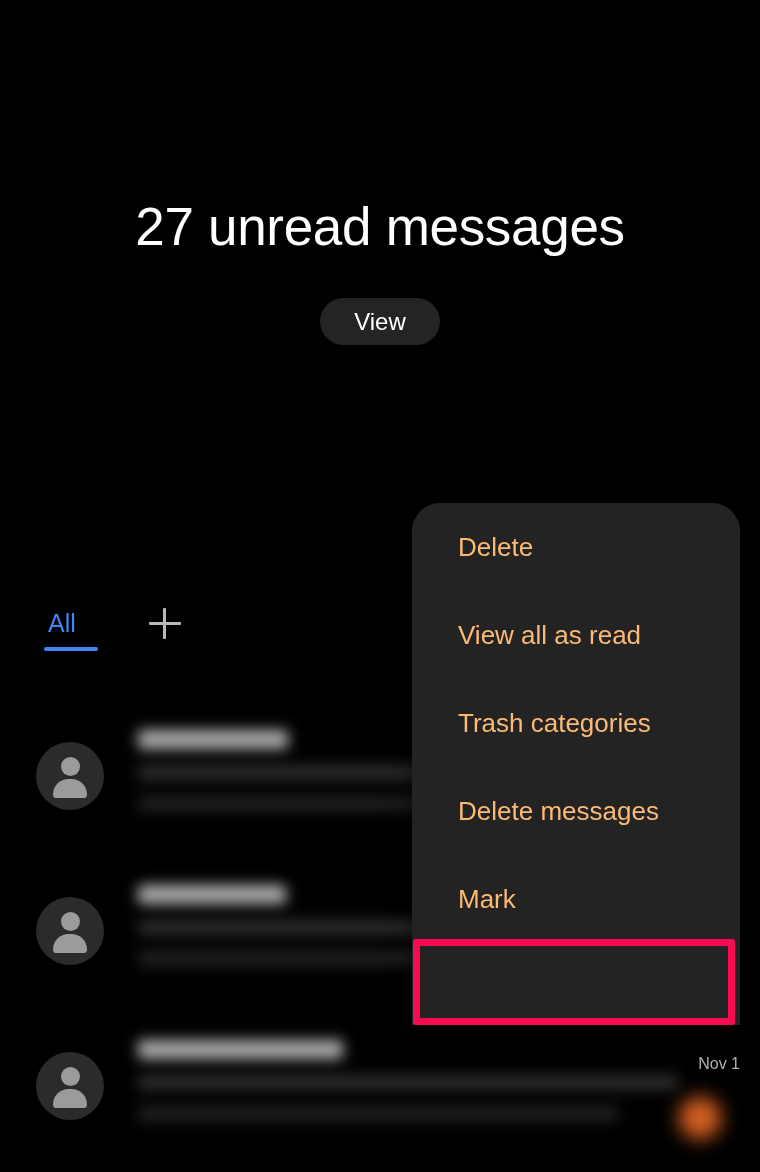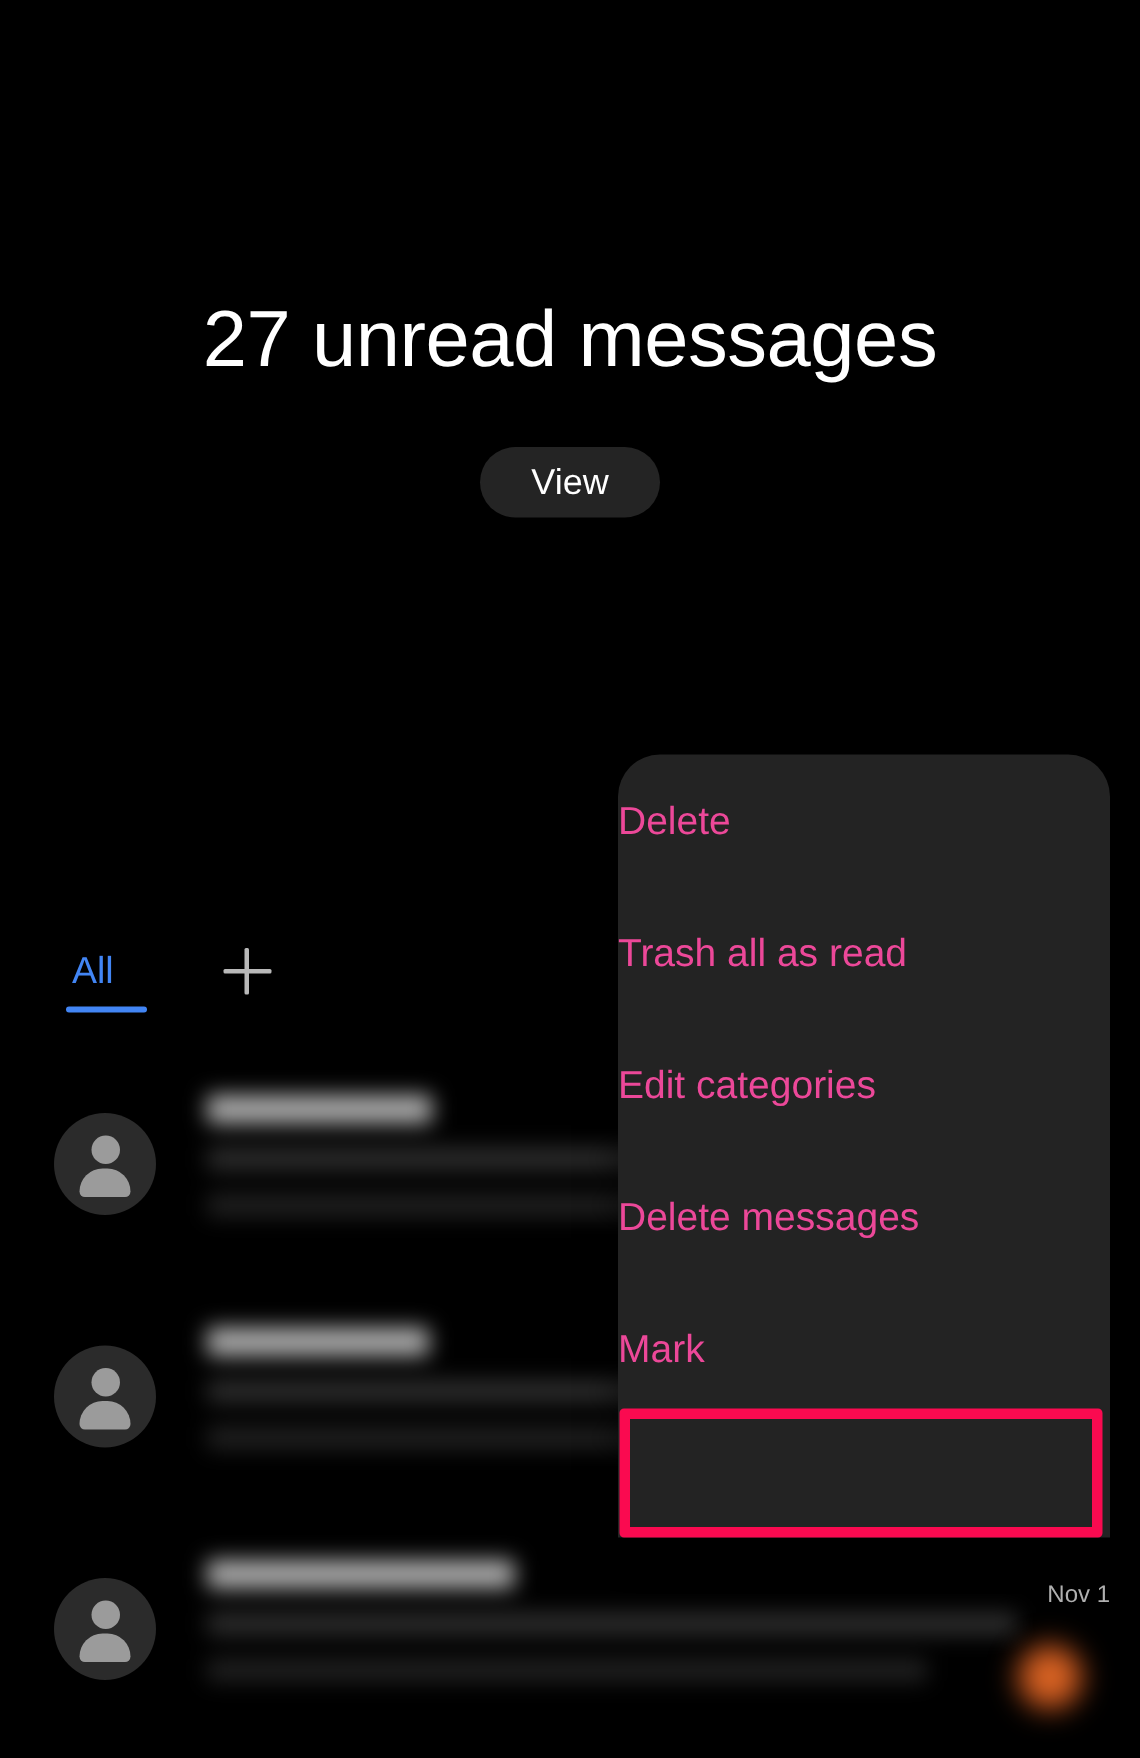--- a/index.html
+++ b/index.html
@@ -51,21 +51,21 @@
     color: #ffffff;
     font-size: 24px;
     border: none;
     cursor: pointer;
     font-family: inherit;
   }
 
   
   .tab-bar {
     position: absolute;
-    top: 630px;
+    top: 606px;
     left: 0;
     width: 760px;
     height: 56px;
   }
   .tab {
     position: absolute;
     top: 0;
     left: 46px;
     height: 46px;
     color: #4285f4;
@@ -217,22 +217,23 @@
     border-radius: 28px 28px 0 0;
     box-shadow: 0 6px 26px rgba(0,0,0,0.55);
     overflow: visible;
   }
   .menu-item {
     position: absolute;
     left: 0;
     width: 260px;
     height: 88px;
     line-height: 88px;
+    padding-left: 46px;
     box-sizing: border-box;
-    color: #ec4899;
+    color: #fdba74;
     font-size: 26px;
     cursor: pointer;
     white-space: nowrap;
   }
   .menu-item.i0 { top: 0px; }
   .menu-item.i1 { top: 88px; }
   .menu-item.i2 { top: 176px; }
   .menu-item.i3 { top: 264px; }
   .menu-item.i4 { top: 352px; }
   .menu-item.i5 { top: 440px; height: 82px; line-height: 82px; }
@@ -306,21 +307,21 @@
         <div class="preview-line l2 short"></div>
       </div>
       <div class="msg-date">Nov 1</div>
       <div class="msg-orb"></div>
     </div>
 
   </div>
 
   <div class="menu-panel">
     <div class="menu-item i0">Delete</div>
-    <div class="menu-item i1">Trash all as read</div>
-    <div class="menu-item i2">Edit categories</div>
+    <div class="menu-item i1">View all as read</div>
+    <div class="menu-item i2">Trash categories</div>
     <div class="menu-item i3">Delete messages</div>
     <div class="menu-item i4">Mark</div>
   </div>
 
   <div class="highlight-box"></div>
 
 </div>
 
 </body></html>

